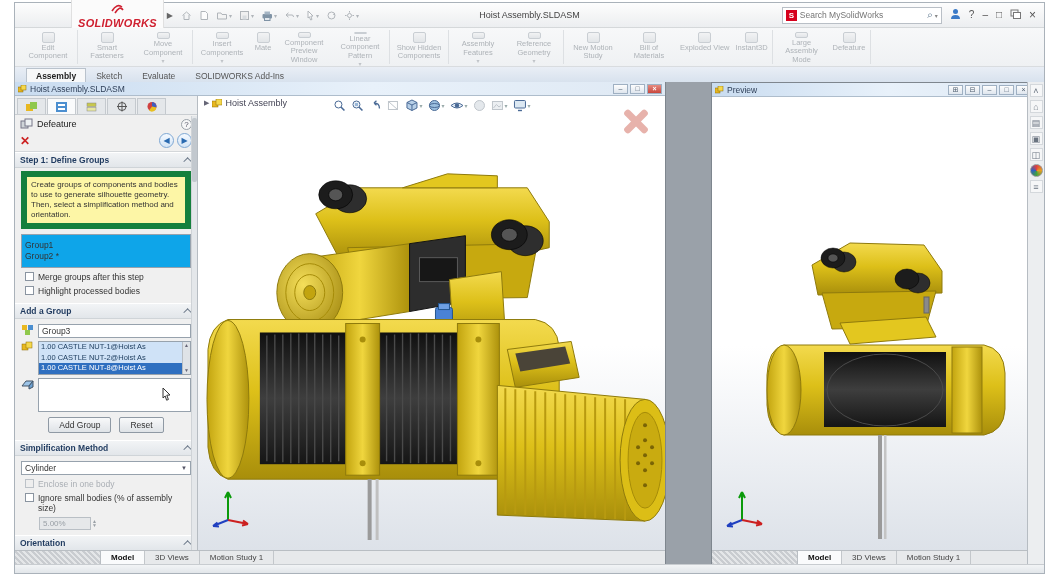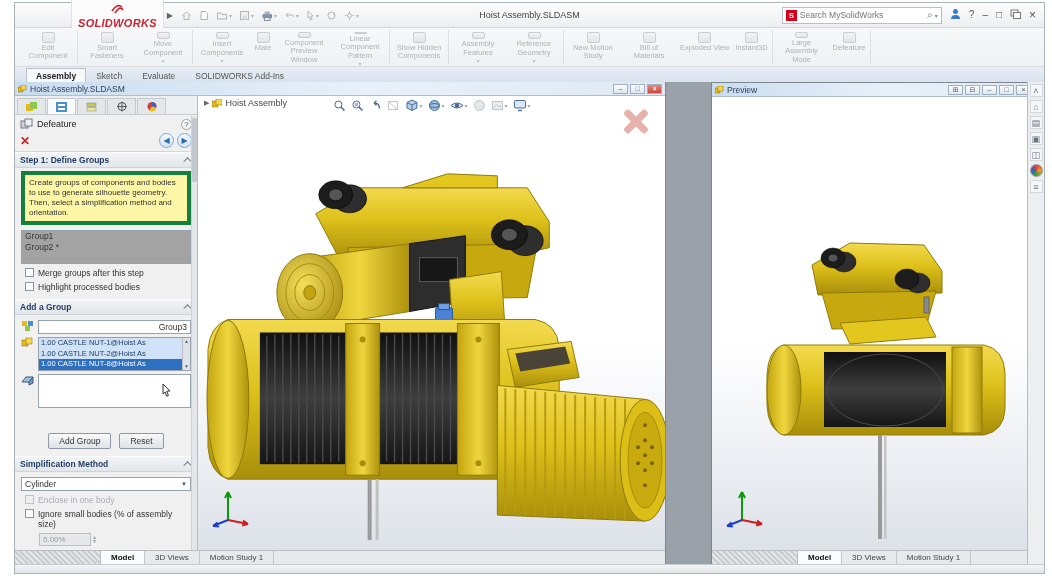--- a/index.html
+++ b/index.html
@@ -58,38 +58,38 @@
   .pm-head { display:flex; align-items:center; padding:3px 5px 2px 5px; }
   .pm-head .title { font-size:9px; color:#222; margin-left:4px; }
   .pm-head .help { margin-left:auto; width:11px; height:11px; border:1px solid #9aa2aa; border-radius:50%; font-size:8px; text-align:center; line-height:10px; color:#556; background:#f6f7f8; }
   .pm-actions { display:flex; align-items:center; padding:1px 5px 3px 5px; border-bottom:1px solid #d4d7da; }
   .pm-x { color:#cc2222; font-weight:bold; font-size:12px; }
   .pm-nav { margin-left:auto; display:flex; gap:3px; }
   .navbtn { width:15px; height:15px; border:1px solid #7fa8d4; border-radius:50%; background:linear-gradient(#f4f9ff,#d4e5f6); color:#2a6ab0; font-size:8px; text-align:center; line-height:13px; }
   .sect-head { display:flex; align-items:center; background:linear-gradient(#f2f4f6,#e2e6ea); border-top:1px solid #fff; border-bottom:1px solid #cfd4d8; padding:2px 5px; color:#1f3a5f; font-weight:bold; font-size:8.5px; }
   .chev { margin-left:auto; width:6px; height:6px; border-left:1.5px solid #6a7788; border-top:1.5px solid #6a7788; transform:rotate(45deg) translateY(2px); }
   .pm-body { padding:3px 6px; }
-  .infobox { background:#fdf6a6; border:4px solid #15803d; padding:3px 4px; font-size:8px; line-height:1.25; color:#333; }
-  .listbox { background:#a3a3a3; border:1px solid #97a2ad; padding:0 0; min-height:34px; }
+  .infobox { background:#fdf6a6; border:6px solid #15803d; padding:3px 4px; font-size:8px; line-height:1.25; color:#333; }
+  .listbox { background:#0ea5e9; border:1px solid #97a2ad; padding:5px 0; min-height:34px; }
   .listbox .li { padding:0 3px; line-height:11px; white-space:nowrap; overflow:hidden; }
   .cbrow { display:flex; align-items:flex-start; gap:4px; margin:4px 4px; }
   .cb { width:9px; height:9px; border:1px solid #8a94a0; background:#fff; flex:none; margin-top:0; }
   .cbrow.disabled { color:#a9aeb4; } .cbrow.disabled .cb { border-color:#bcc2c8; background:#eee; }
   .fieldrow { display:flex; align-items:flex-start; gap:4px; margin:3px 0; }
   .mini-ic { width:13px; height:12px; flex:none; }
-  .txt { flex:1; background:#fff; border:1px solid #97a2ad; height:14px; line-height:13px; padding:0 3px;text-align:right; }
+  .txt { flex:1; background:#fff; border:1px solid #97a2ad; height:14px; line-height:13px; padding:0 3px; }
   .sel-list { flex:1; background:#fff; border:1px solid #97a2ad; position:relative; padding-right:8px; }
   .sel-list .li { line-height:10.5px; font-size:7.5px; padding:0 2px; white-space:nowrap; overflow:hidden; }
   .sel-list .li.hl { background:#cfe2f7; color:#1a3a5c; }
   .sel-list .li.sel { background:#2e6fc0; color:#fff; }
   .sel-list .sb { position:absolute; right:0; top:0; bottom:0; width:8px; background:#dfe3e7; border-left:1px solid #b8bec4; font-size:5px; color:#667; text-align:center; line-height:1; }
   .sel-list .sb .up { position:absolute; top:1px; left:1px; } .sel-list .sb .dn { position:absolute; bottom:1px; left:1px; }
   .pickbox { flex:1; background:#fff; border:1px solid #97a2ad; height:34px; position:relative; }
   .btnrow { display:flex; justify-content:center; gap:8px; margin:5px 0 4px 0; }
-  .pbtn { border:1px solid #8f99a4; border-radius:2px; background:linear-gradient(#f8f9fa,#dfe3e7); padding:2px 10px; font-size:8.5px; color:#333;margin-top:20px; }
+  .pbtn { border:1px solid #8f99a4; border-radius:2px; background:linear-gradient(#f8f9fa,#dfe3e7); padding:2px 10px; font-size:8.5px; color:#333; }
   .combo { background:#fff; border:1px solid #97a2ad; height:14px; display:flex; align-items:center; padding:0 3px; margin:3px 0; }
   .combo .dd { margin-left:auto; font-size:6px; color:#556; }
   .spinner { display:flex; align-items:center; gap:1px; margin:2px 0 2px 18px; }
   .spinner .val { width:52px; height:13px; background:#e6e8ea; border:1px solid #b9bfc5; color:#9aa0a6; line-height:12px; padding:0 3px; font-size:8px; }
   .spinner .arr { display:flex; flex-direction:column; font-size:5px; color:#9aa0a6; line-height:4px; }
   .pm-scroll { position:absolute; right:0; top:20px; bottom:0; width:6px; background:#e4e7ea; border-left:1px solid #cfd3d7; }
   .pm-scroll .thumb { position:absolute; top:2px; left:0; width:5px; height:64px; background:#c2c8ce; border-radius:2px; }
 
   
   .gfx { position:absolute; left:183px; top:14px; right:0; bottom:14px; background:linear-gradient(#ffffff 55%, #dde2e9); overflow:hidden; }

